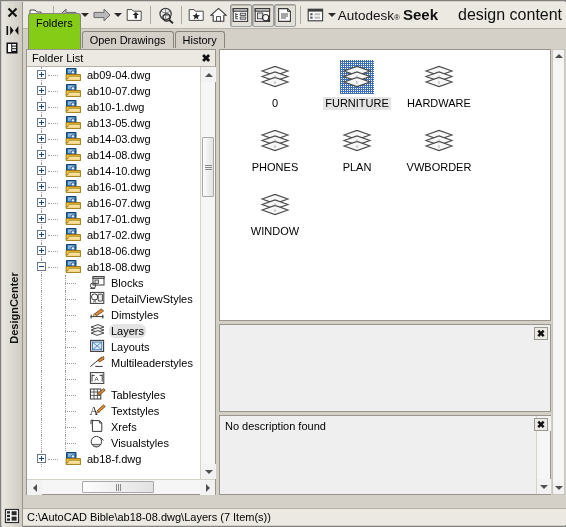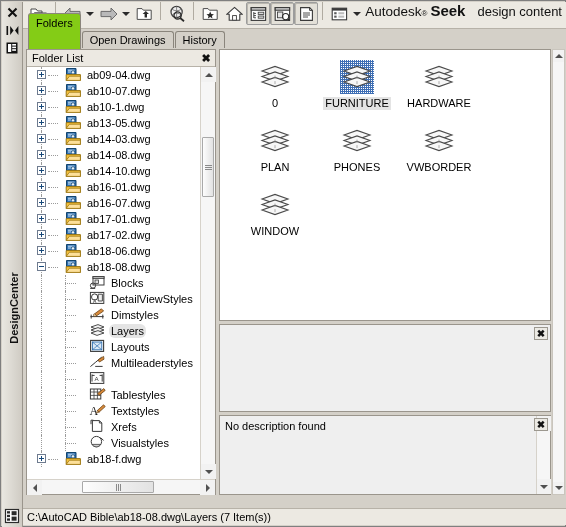--- a/index.html
+++ b/index.html
@@ -57,20 +57,21 @@
 
   
   .toolbar {
     position: absolute;
     left: 22px; top: 1px;
     width: 543px; height: 27px;
     background: #ece9e2;
     border-bottom: 1px solid #b7b2a8;
     box-sizing: border-box;
     display: flex;
+    align-items: center;
     padding-left: 4px;
   }
   .tb-btn {
     width: 24px; height: 23px;
     display: flex; align-items: center; justify-content: center;
     box-sizing: border-box;
     border: 1px solid transparent;
     border-radius: 2px;
   }
   .tb-btn.pressed {
@@ -98,21 +99,21 @@
     margin-left: auto;
     margin-right: 4px;
     display: flex; align-items: baseline;
     white-space: nowrap;
     font-size: 14px;
     color: #111;
   }
   .seek .s1 { font-size: 13.5px; }
   .seek .sup { font-size: 8px; vertical-align: super; }
   .seek .s2 { font-weight: bold; font-size: 15px; margin-left: 3px;}
-  .seek .s3 { font-size: 13px; margin-left: 12px; }
+  .seek .s3 { font-size: 16px; margin-left: 20px; }
 
   
   .tabs {
     position: absolute;
     left: 22px; top: 28px;
     width: 543px; height: 20px;
     background: #d4d0c8;
     display: flex;
     align-items: flex-end;
     padding-left: 5px;
@@ -966,30 +967,30 @@
               </svg></div>
             <div class="cap">HARDWARE</div>
           </div>
           <div class="item">
             <div class="lyr"><svg width="34" height="32" viewBox="0 0 34 32">
                 <path d="M4 11 L17 6.4 L30 11 L17 15.6 Z" fill="#f7f7f7" stroke="#4a4a4a" stroke-width="1.1"></path>
                 <path d="M4 16.5 L17 11.9 L30 16.5 L17 21.1 Z" fill="#f7f7f7" stroke="#4a4a4a" stroke-width="1.1"></path>
                 <path d="M4 22 L17 17.4 L30 22 L17 26.6 Z" fill="#f7f7f7" stroke="#4a4a4a" stroke-width="1.1"></path>
                 <path d="M17 15.6 L17 18.6 M17 21.1 L17 24.1" stroke="#9a9a9a" stroke-width="0.8"></path>
               </svg></div>
-            <div class="cap">PLAN</div>
+            <div class="cap">PHONES</div>
           </div>
           <div class="item">
             <div class="lyr"><svg width="34" height="32" viewBox="0 0 34 32">
                 <path d="M4 11 L17 6.4 L30 11 L17 15.6 Z" fill="#f7f7f7" stroke="#4a4a4a" stroke-width="1.1"></path>
                 <path d="M4 16.5 L17 11.9 L30 16.5 L17 21.1 Z" fill="#f7f7f7" stroke="#4a4a4a" stroke-width="1.1"></path>
                 <path d="M4 22 L17 17.4 L30 22 L17 26.6 Z" fill="#f7f7f7" stroke="#4a4a4a" stroke-width="1.1"></path>
                 <path d="M17 15.6 L17 18.6 M17 21.1 L17 24.1" stroke="#9a9a9a" stroke-width="0.8"></path>
               </svg></div>
-            <div class="cap">PHONES</div>
+            <div class="cap">PLAN</div>
           </div>
           <div class="item">
             <div class="lyr"><svg width="34" height="32" viewBox="0 0 34 32">
                 <path d="M4 11 L17 6.4 L30 11 L17 15.6 Z" fill="#f7f7f7" stroke="#4a4a4a" stroke-width="1.1"></path>
                 <path d="M4 16.5 L17 11.9 L30 16.5 L17 21.1 Z" fill="#f7f7f7" stroke="#4a4a4a" stroke-width="1.1"></path>
                 <path d="M4 22 L17 17.4 L30 22 L17 26.6 Z" fill="#f7f7f7" stroke="#4a4a4a" stroke-width="1.1"></path>
                 <path d="M17 15.6 L17 18.6 M17 21.1 L17 24.1" stroke="#9a9a9a" stroke-width="0.8"></path>
               </svg></div>
             <div class="cap">VWBORDER</div>
           </div>

